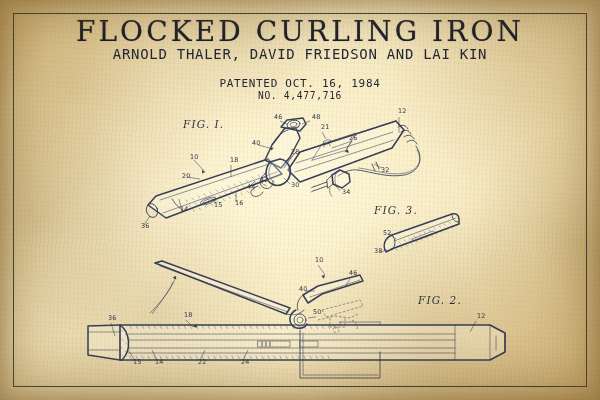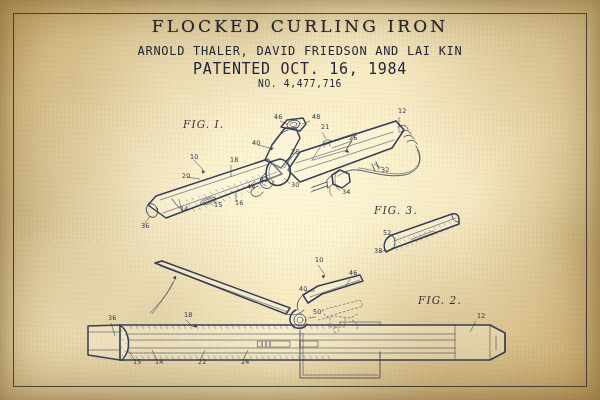--- a/index.html
+++ b/index.html
@@ -46,30 +46,30 @@
   }
   .frame{
     position:absolute;left:13px;top:13px;right:13px;bottom:13px;
     border:1.6px solid #20242f;opacity:.88;pointer-events:none;
   }
 
   
   .titleblock{position:absolute;left:0;right:0;top:18px;text-align:center;}
   #title{
     font-family:"DejaVu Serif", serif;
-    font-size:17px;line-height:1;letter-spacing:3.1px;
+    font-size:28px;line-height:1;letter-spacing:3.1px;
     color:#191d27;font-weight:400;
     text-shadow:0 0 1px rgba(40,40,60,.5);
   }
   .sub{
     font-family:"DejaVu Sans Mono","Liberation Mono",monospace;
     color:#232736;letter-spacing:0.7px;
   }
-  #inventors{font-size:12px;margin-top:9px;}
-  #patdate{font-size:15px;margin-top:2px;}
+  #inventors{font-size:14px;}
+  #patdate{font-size:11px;margin-top:15px;}
   #patno{font-size:9.6px;margin-top:0;}
 
   
   svg.draw{position:absolute;left:0;top:0;width:600px;height:400px;overflow:visible;}
   .ln{fill:none;stroke:#2a3350;stroke-width:0.85;stroke-linecap:round;stroke-linejoin:round;}
   .ln-t{fill:none;stroke:#2a3350;stroke-width:0.55;stroke-linecap:round;}
   .ln-h{fill:none;stroke:#2a3350;stroke-width:1.5;stroke-linecap:round;stroke-linejoin:round;}
   .ln-d{fill:none;stroke:#2a3350;stroke-width:0.55;stroke-dasharray:2.5 1.8;}
   .lead{fill:none;stroke:#2a3350;stroke-width:0.55;}
   .flock{fill:none;stroke:#33406a;stroke-width:0.5;stroke-linecap:round;opacity:.8;}

